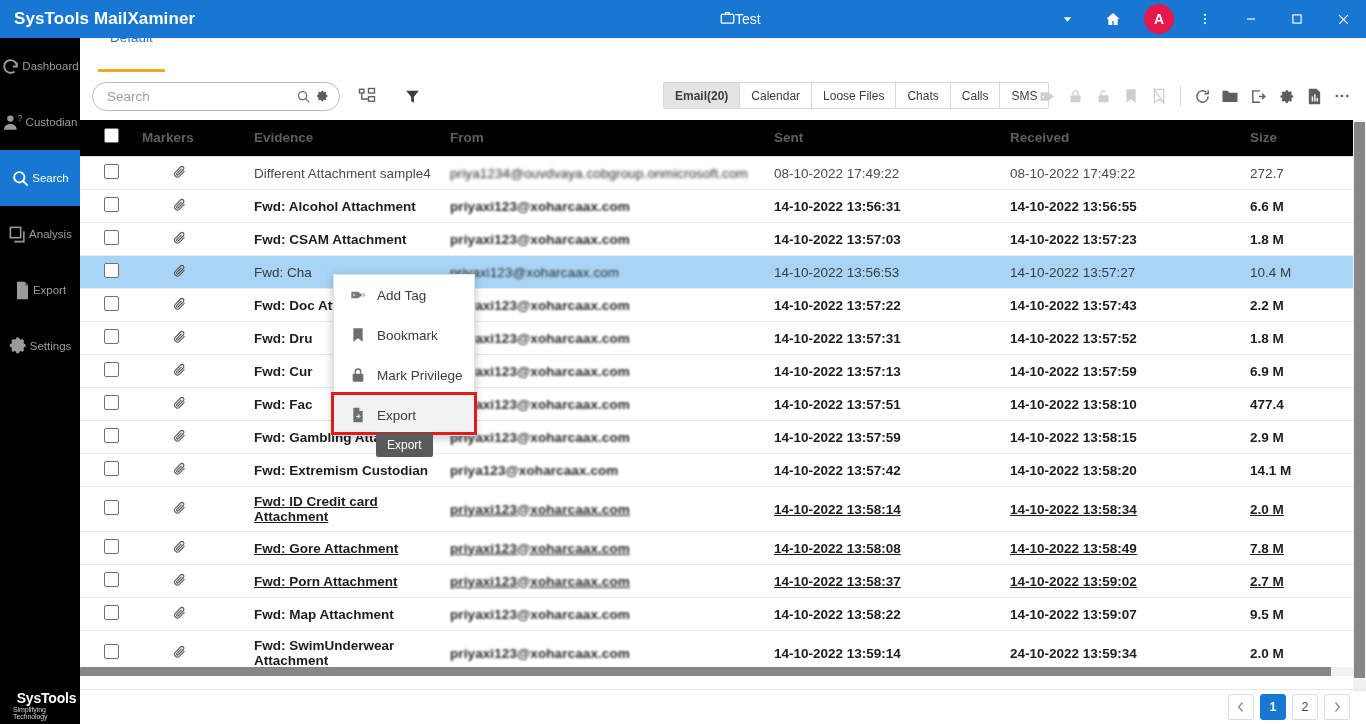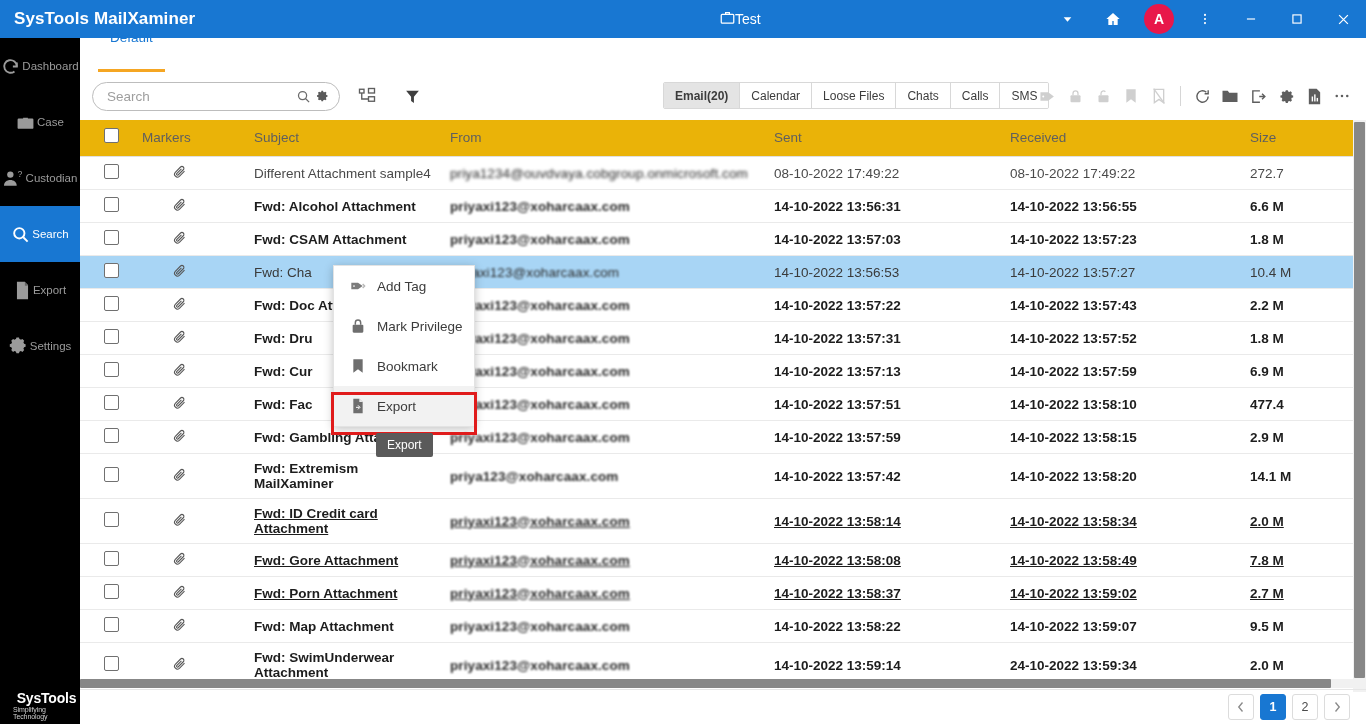--- a/index.html
+++ b/index.html
@@ -117,23 +117,23 @@
     width: 28px; height: 28px; display:flex; align-items:center;
     justify-content:center; color:#cfcfcf; cursor: pointer;
   }
   .rt-icon.dark { color: #5e5e5e; }
   .rt-sep { width: 1px; height: 20px; background: #d6d6d6; margin: 0 7px; }
 
   
   .tablewrap { position: relative; width: 1286px; }
   table.grid { border-collapse: collapse; width: 1320px; table-layout: fixed; }
   table.grid th {
-    text-align: left; font-size: 13.5px; color: #5f5f5f; font-weight: normal;
+    text-align: left; font-size: 13.5px; color: #5f5f5f; font-weight: bold;
     padding: 8px 0 10px 0; border-bottom: 1px solid #e0e0e0;
-    background:#eab308;
+    background:#000000;
   }
   table.grid td {
     font-size: 13.5px; color: #1d1d1d; font-weight: bold;
     border-bottom: 1px solid #eaeaea; padding: 7px 0;
     vertical-align: middle;
   }
   tr.row-first td { font-weight: normal; color: #4a4a4a; }
   tr.row-sel td { background: #a8d5f5; font-weight: normal; color: #3a3a3a; }
   .c-chk  { width: 62px; padding-left: 24px !important; }
   .c-mark { width: 112px; }
@@ -186,21 +186,21 @@
     min-width: 26px; height: 26px; border: 1px solid #dcdcdc; border-radius: 3px;
     display: flex; align-items: center; justify-content: center;
     font-size: 12.5px; color: #4b4b4b; background: #fff; cursor: pointer;
   }
   .pg.current { background: #1877d2; color: #fff; border-color: #1877d2; font-weight: bold; }
   .pg.arrow { color: #8a8a8a; font-size: 15px; }
   .footsep { position:absolute; left:0; bottom:34px; width:1286px; height:1px; background:#e6e6e6; }
 
   
   .ctxmenu {
-    position: absolute; left: 333px; top: 265px; width: 142px;
+    position: absolute; left: 333px; top: 274px; width: 142px;
     background: #fff; border: 1px solid #e3e3e3;
     box-shadow: 0 2px 9px rgba(0,0,0,.24);
     z-index: 40;
   }
   .ctxitem {
     height: 40px; display: flex; align-items: center; gap: 11px;
     padding-left: 16px; font-size: 13.5px; color: #3c3c3c; cursor: pointer;
   }
   .ctxitem .ci-ico { width: 16px; display: flex; justify-content: center; color: #6e6e6e; }
   .ctxitem.highlight { background: #f2f2f2; }
@@ -274,29 +274,20 @@
     <div class="side-item">
       <span class="si-icon">
         <svg width="19" height="19" viewBox="0 0 24 24" fill="none" stroke="#9b9b9b" stroke-width="2.4">
           <path d="M20 12a8 8 0 1 0-3 6.2"></path>
             <path d="M20 7v5h-5"></path>
         </svg>
       </span>
       <span>Dashboard</span>
     </div>
 
-    <div class="side-item">
-      <span class="si-icon">
-        <svg width="19" height="19" viewBox="0 0 24 24" fill="#9b9b9b">
-          <rect x="2" y="7" width="20" height="13" rx="1.5"></rect>
-            <path d="M9 6h6v2h-6z"></path>
-        </svg>
-      </span>
-      <span>Case</span>
-    </div>
 
     <div class="side-item">
       <span class="si-icon">
         <svg width="21" height="19" viewBox="0 0 26 24" fill="#9b9b9b">
           <circle cx="9" cy="7" r="4"></circle>
             <path d="M1 21c0-4.4 3.6-7 8-7s8 2.6 8 7z"></path>
           <text x="18" y="10" font-size="11" fill="#9b9b9b" font-family="sans-serif">?</text>
         </svg>
       </span>
       <span>Custodian</span>
@@ -306,20 +297,29 @@
       <span class="si-icon">
         <svg width="19" height="19" viewBox="0 0 24 24" fill="none" stroke="#fff" stroke-width="2.4">
           <circle cx="10.5" cy="10.5" r="6.5"></circle>
             <path d="M15.5 15.5L21 21"></path>
         </svg>
       </span>
       <span>Search</span>
     </div>
 
 
+    <div class="side-item">
+      <span class="si-icon">
+        <svg width="19" height="19" viewBox="0 0 24 24" fill="none" stroke="#9b9b9b" stroke-width="2">
+          <rect x="3" y="3" width="13" height="13"></rect>
+            <path d="M20 8v13H8"></path>
+        </svg>
+      </span>
+      <span>Analysis</span>
+    </div>
 
     <div class="side-item">
       <span class="si-icon">
         <svg width="17" height="19" viewBox="0 0 20 24" fill="#9b9b9b">
           <path d="M3 1h10l4 4v18H3z"></path>
             <path d="M13 1v5h4" fill="#000" opacity=".35"></path>
         </svg>
       </span>
       <span>Export</span>
     </div>
@@ -457,21 +457,21 @@
     </div>
 
     <div class="tablewrap">
       <table class="grid">
         <thead>
           <tr>
             <th class="c-chk">
               <span class="chk"></span>
             </th>
             <th class="c-mark">Markers</th>
-            <th class="c-subj">Subject</th>
+            <th class="c-subj">Evidence</th>
             <th class="c-from">From</th>
             <th class="c-sent">Sent</th>
             <th class="c-recv">Received</th>
             <th class="c-size">Size</th>
           </tr>
         </thead>
         <tbody id="tbody">
             <tr class="row-first">
               <td class="c-chk"><span class="chk"></span></td>
               <td class="c-mark"><span class="clip">
@@ -589,21 +589,21 @@
               <td class="c-recv">14-10-2022 13:58:15</td>
               <td class="c-size">2.9 M</td>
             </tr>
             <tr>
               <td class="c-chk"><span class="chk"></span></td>
               <td class="c-mark"><span class="clip">
                   <svg width="15" height="15" viewBox="0 0 24 24" fill="none" stroke="#565656" stroke-width="1.7">
                     <path d="M20 11.5l-8.2 8.2a4.6 4.6 0 0 1-6.5-6.5l8.4-8.4a3.1 3.1 0 0 1 4.4 4.4l-8.4 8.4a1.6 1.6 0 0 1-2.2-2.2l7.6-7.6"></path>
                   </svg>
                 </span></td>
-              <td class="c-subj">Fwd: Extremism MailXaminer</td>
+              <td class="c-subj">Fwd: Extremism Custodian</td>
               <td class="c-from"><span class="from-blur">priya123@xoharcaax.com</span></td>
               <td class="c-sent">14-10-2022 13:57:42</td>
               <td class="c-recv">14-10-2022 13:58:20</td>
               <td class="c-size">14.1 M</td>
             </tr>
             <tr class="soft1">
               <td class="c-chk"><span class="chk"></span></td>
               <td class="c-mark"><span class="clip">
                   <svg width="15" height="15" viewBox="0 0 24 24" fill="none" stroke="#565656" stroke-width="1.7">
                     <path d="M20 11.5l-8.2 8.2a4.6 4.6 0 0 1-6.5-6.5l8.4-8.4a3.1 3.1 0 0 1 4.4 4.4l-8.4 8.4a1.6 1.6 0 0 1-2.2-2.2l7.6-7.6"></path>
@@ -702,33 +702,33 @@
             <path d="M2 7h10l7 5-7 5H2z"></path>
             <circle cx="6" cy="12" r="1.3" fill="#fff"></circle>
             <path d="M19 9l3 3-3 3" fill="none" stroke="#b5b5b5" stroke-width="2"></path>
           </svg>
       </span>
       <span>Add Tag</span>
     </div>
     <div class="ctxitem">
       <span class="ci-ico">
         <svg width="14" height="16" viewBox="0 0 20 24" fill="#6e6e6e">
-            <rect x="2" y="10" width="16" height="12" rx="1.6"></rect>
-            <path d="M6 10V7a4 4 0 0 1 8 0v3" fill="none" stroke="#6e6e6e" stroke-width="2.2"></path>
-          </svg>
-      </span>
-      <span>Mark Privilege</span>
+            <path d="M3 2h14v20l-7-5-7 5z"></path>
+          </svg>
+      </span>
+      <span>Bookmark</span>
     </div>
     <div class="ctxitem">
       <span class="ci-ico">
         <svg width="14" height="16" viewBox="0 0 20 24" fill="#6e6e6e">
-            <path d="M3 2h14v20l-7-5-7 5z"></path>
-          </svg>
-      </span>
-      <span>Bookmark</span>
+            <rect x="2" y="10" width="16" height="12" rx="1.6"></rect>
+            <path d="M6 10V7a4 4 0 0 1 8 0v3" fill="none" stroke="#6e6e6e" stroke-width="2.2"></path>
+          </svg>
+      </span>
+      <span>Mark Privilege</span>
     </div>
     <div class="ctxitem highlight">
       <span class="ci-ico">
         <svg width="14" height="16" viewBox="0 0 20 24" fill="#6e6e6e">
             <path d="M3 1h9l5 5v17H3z"></path>
             <path d="M12 1v5h5" fill="#fff" opacity=".85"></path>
             <path d="M7 14h5M10 11l3 3-3 3" stroke="#fff" stroke-width="1.5" fill="none"></path>
           </svg>
       </span>
       <span>Export</span>

